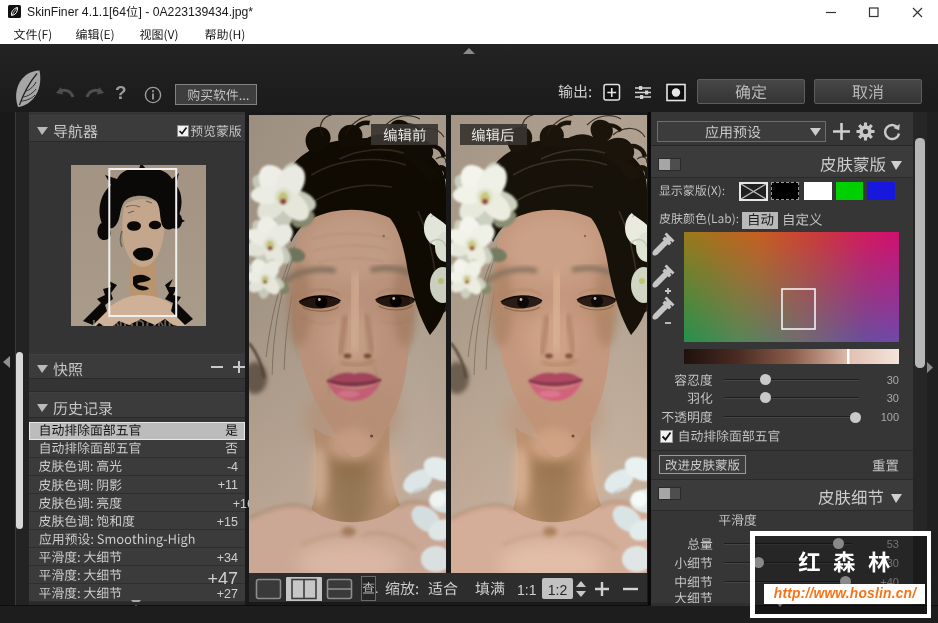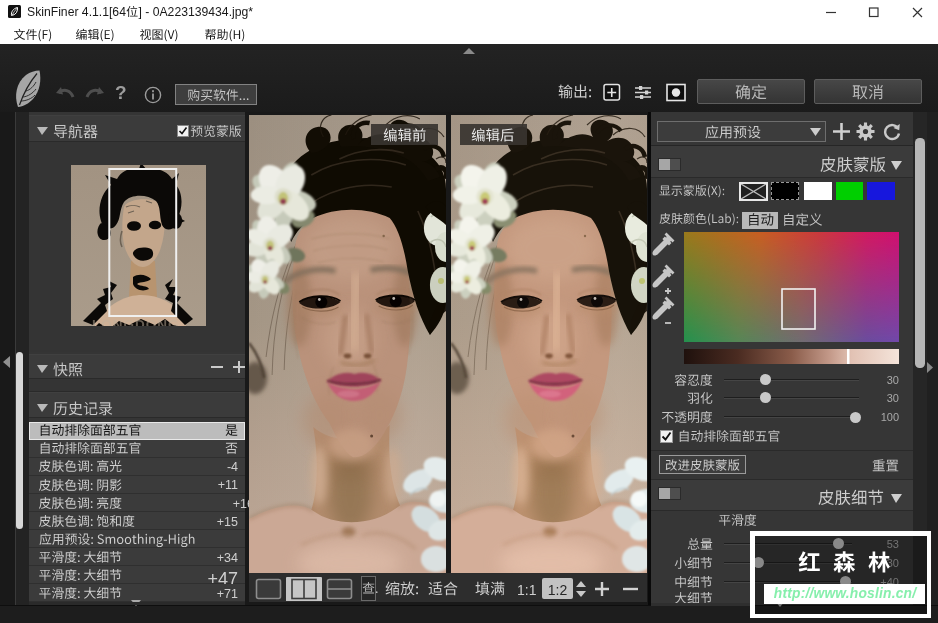--- a/index.html
+++ b/index.html
@@ -208,21 +208,21 @@
 <div style="position:absolute;left:238.0px;top:550.8px;font-size:12.5px;color:#cfcfcf;font-family:'Liberation Sans',sans-serif;white-space:nowrap;transform:translateX(-100%);">+34</div>
 <div style="position:absolute;left:29.0px;top:566.3px;width:216.0px;height:18.1px;background:#3b3b3b;border-bottom:1px solid #2f2f2f"></div>
 <svg style="position:absolute;left:38.0px;top:567.0px;" width="85" height="16" viewBox="0 -13.0 85 16.2">
       <path d="M2.3 -8.2C2.8 -7.2 3.3 -6 3.5 -5.2L4.4 -5.5C4.2 -6.3 3.7 -7.5 3.1 -8.4ZM9.8 -8.5C9.5 -7.6 8.9 -6.2 8.4 -5.4L9.2 -5.1C9.8 -5.9 10.4 -7.2 10.8 -8.2ZM0.7 -4.5V-3.5H6V1H7V-3.5H12.3V-4.5H7V-9.1H11.6V-10H1.4V-9.1H6V-4.5Z M14.2 -10.1C15 -9.6 16 -8.9 16.5 -8.4L17.2 -9.1C16.7 -9.6 15.6 -10.3 14.8 -10.7ZM13.5 -6.5C14.3 -6.1 15.3 -5.5 15.8 -5.1L16.3 -5.8C15.8 -6.2 14.8 -6.8 14.1 -7.2ZM14 0.2 14.8 0.8C15.5 -0.4 16.2 -1.9 16.8 -3.3L16.1 -3.9C15.4 -2.4 14.6 -0.8 14 0.2ZM19 -2.8H23.1V-1.8H19ZM19 -3.5V-4.4H23.1V-3.5ZM18.1 -5.2V1H19V-1.1H23.1V0.1C23.1 0.2 23.1 0.3 22.9 0.3C22.7 0.3 22.1 0.3 21.5 0.3C21.6 0.5 21.7 0.8 21.7 1.1C22.7 1.1 23.2 1.1 23.6 0.9C24 0.8 24.1 0.5 24.1 0.1V-5.2ZM18.2 -10.4V-6.9H16.8V-4.7H17.7V-6.1H24.4V-4.7H25.4V-6.9H24V-10.4ZM19.1 -6.9V-8.1H20.8V-6.9ZM23.1 -6.9H21.6V-8.8H19.1V-9.7H23.1Z M31 -8.4V-7.2H28.9V-6.4H31V-4.3H36.1V-6.4H38.2V-7.2H36.1V-8.4H35.1V-7.2H32V-8.4ZM35.1 -6.4V-5.1H32V-6.4ZM35.8 -2.6C35.3 -2 34.5 -1.4 33.5 -1C32.6 -1.4 31.9 -2 31.3 -2.6ZM29.1 -3.4V-2.6H30.8L30.4 -2.5C30.9 -1.7 31.6 -1.1 32.5 -0.6C31.2 -0.2 29.9 0 28.5 0.1C28.6 0.4 28.8 0.7 28.9 1C30.5 0.8 32.1 0.5 33.5 -0.1C34.8 0.5 36.3 0.8 37.9 1C38.1 0.8 38.3 0.4 38.5 0.2C37.1 0.1 35.7 -0.2 34.6 -0.6C35.7 -1.2 36.7 -2 37.3 -3.2L36.7 -3.5L36.5 -3.4ZM32.1 -10.8C32.3 -10.4 32.5 -10 32.7 -9.6H27.6V-6.1C27.6 -4.1 27.5 -1.4 26.5 0.6C26.7 0.7 27.2 0.9 27.4 1C28.4 -1 28.6 -4 28.6 -6.1V-8.7H38.3V-9.6H33.8C33.6 -10 33.4 -10.6 33.1 -11Z M40.8 -5.1C41.3 -5.1 41.7 -5.4 41.7 -6C41.7 -6.5 41.3 -6.9 40.8 -6.9C40.3 -6.9 39.9 -6.5 39.9 -6C39.9 -5.4 40.3 -5.1 40.8 -5.1ZM40.8 0.2C41.3 0.2 41.7 -0.2 41.7 -0.7C41.7 -1.3 41.3 -1.6 40.8 -1.6C40.3 -1.6 39.9 -1.3 39.9 -0.7C39.9 -0.2 40.3 0.2 40.8 0.2Z M51.5 -10.9C51.5 -9.9 51.5 -8.6 51.3 -7.2H46.3V-6.2H51.2C50.6 -3.7 49.3 -1.2 46.1 0.2C46.4 0.4 46.7 0.8 46.8 1C50 -0.4 51.4 -2.9 52 -5.4C53.1 -2.5 54.7 -0.2 57.3 1C57.4 0.7 57.7 0.3 58 0.1C55.5 -0.9 53.8 -3.3 52.8 -6.2H57.8V-7.2H52.4C52.5 -8.6 52.6 -9.9 52.6 -10.9Z M59 -0.7 59.2 0.3C60.4 0 62.2 -0.3 63.9 -0.7L63.8 -1.5C62 -1.2 60.2 -0.9 59 -0.7ZM59.3 -5.5C59.5 -5.6 59.8 -5.7 61.7 -5.9C61 -5.1 60.4 -4.4 60.1 -4.1C59.7 -3.7 59.3 -3.4 59 -3.3C59.2 -3.1 59.3 -2.6 59.4 -2.4C59.6 -2.5 60.1 -2.7 63.8 -3.2C63.8 -3.4 63.8 -3.8 63.8 -4.1L60.8 -3.7C61.9 -4.8 63 -6.1 64 -7.5L63.2 -8C62.9 -7.6 62.6 -7.2 62.3 -6.8L60.4 -6.6C61.2 -7.7 62.1 -9.2 62.7 -10.6L61.8 -11C61.1 -9.4 60.1 -7.7 59.8 -7.3C59.4 -6.8 59.2 -6.5 59 -6.5C59.1 -6.2 59.2 -5.7 59.3 -5.5ZM66.9 -0.9H65.1V-4.6H66.9ZM67.8 -0.9V-4.6H69.7V-0.9ZM64.2 -10.2V0.8H65.1V0H69.7V0.7H70.6V-10.2ZM66.9 -5.5H65.1V-9.3H66.9ZM67.8 -5.5V-9.3H69.7V-5.5Z M72.8 -6.3V-5.4H76.2V1H77.2V-5.4H81.6V-2C81.6 -1.8 81.5 -1.8 81.2 -1.7C81 -1.7 80.1 -1.7 79.1 -1.8C79.3 -1.5 79.4 -1 79.4 -0.7C80.7 -0.7 81.5 -0.7 82 -0.9C82.4 -1.1 82.6 -1.4 82.6 -2V-6.3ZM79.8 -10.9V-9.5H76.3V-10.9H75.3V-9.5H72.2V-8.5H75.3V-7H76.3V-8.5H79.8V-7H80.8V-8.5H83.8V-9.5H80.8V-10.9Z" fill="#cfcfcf"></path>
     </svg>
 <div style="position:absolute;left:238.0px;top:568.9px;font-size:18px;color:#cfcfcf;font-family:'Liberation Sans',sans-serif;white-space:nowrap;transform:translateX(-100%);">+47</div>
 <div style="position:absolute;left:29.0px;top:584.4px;width:216.0px;height:18.1px;background:#3b3b3b;border-bottom:1px solid #2f2f2f"></div>
 <svg style="position:absolute;left:38.0px;top:585.1px;" width="85" height="16" viewBox="0 -13.0 85 16.2">
       <path d="M2.3 -8.2C2.8 -7.2 3.3 -6 3.5 -5.2L4.4 -5.5C4.2 -6.3 3.7 -7.5 3.1 -8.4ZM9.8 -8.5C9.5 -7.6 8.9 -6.2 8.4 -5.4L9.2 -5.1C9.8 -5.9 10.4 -7.2 10.8 -8.2ZM0.7 -4.5V-3.5H6V1H7V-3.5H12.3V-4.5H7V-9.1H11.6V-10H1.4V-9.1H6V-4.5Z M14.2 -10.1C15 -9.6 16 -8.9 16.5 -8.4L17.2 -9.1C16.7 -9.6 15.6 -10.3 14.8 -10.7ZM13.5 -6.5C14.3 -6.1 15.3 -5.5 15.8 -5.1L16.3 -5.8C15.8 -6.2 14.8 -6.8 14.1 -7.2ZM14 0.2 14.8 0.8C15.5 -0.4 16.2 -1.9 16.8 -3.3L16.1 -3.9C15.4 -2.4 14.6 -0.8 14 0.2ZM19 -2.8H23.1V-1.8H19ZM19 -3.5V-4.4H23.1V-3.5ZM18.1 -5.2V1H19V-1.1H23.1V0.1C23.1 0.2 23.1 0.3 22.9 0.3C22.7 0.3 22.1 0.3 21.5 0.3C21.6 0.5 21.7 0.8 21.7 1.1C22.7 1.1 23.2 1.1 23.6 0.9C24 0.8 24.1 0.5 24.1 0.1V-5.2ZM18.2 -10.4V-6.9H16.8V-4.7H17.7V-6.1H24.4V-4.7H25.4V-6.9H24V-10.4ZM19.1 -6.9V-8.1H20.8V-6.9ZM23.1 -6.9H21.6V-8.8H19.1V-9.7H23.1Z M31 -8.4V-7.2H28.9V-6.4H31V-4.3H36.1V-6.4H38.2V-7.2H36.1V-8.4H35.1V-7.2H32V-8.4ZM35.1 -6.4V-5.1H32V-6.4ZM35.8 -2.6C35.3 -2 34.5 -1.4 33.5 -1C32.6 -1.4 31.9 -2 31.3 -2.6ZM29.1 -3.4V-2.6H30.8L30.4 -2.5C30.9 -1.7 31.6 -1.1 32.5 -0.6C31.2 -0.2 29.9 0 28.5 0.1C28.6 0.4 28.8 0.7 28.9 1C30.5 0.8 32.1 0.5 33.5 -0.1C34.8 0.5 36.3 0.8 37.9 1C38.1 0.8 38.3 0.4 38.5 0.2C37.1 0.1 35.7 -0.2 34.6 -0.6C35.7 -1.2 36.7 -2 37.3 -3.2L36.7 -3.5L36.5 -3.4ZM32.1 -10.8C32.3 -10.4 32.5 -10 32.7 -9.6H27.6V-6.1C27.6 -4.1 27.5 -1.4 26.5 0.6C26.7 0.7 27.2 0.9 27.4 1C28.4 -1 28.6 -4 28.6 -6.1V-8.7H38.3V-9.6H33.8C33.6 -10 33.4 -10.6 33.1 -11Z M40.8 -5.1C41.3 -5.1 41.7 -5.4 41.7 -6C41.7 -6.5 41.3 -6.9 40.8 -6.9C40.3 -6.9 39.9 -6.5 39.9 -6C39.9 -5.4 40.3 -5.1 40.8 -5.1ZM40.8 0.2C41.3 0.2 41.7 -0.2 41.7 -0.7C41.7 -1.3 41.3 -1.6 40.8 -1.6C40.3 -1.6 39.9 -1.3 39.9 -0.7C39.9 -0.2 40.3 0.2 40.8 0.2Z M51.5 -10.9C51.5 -9.9 51.5 -8.6 51.3 -7.2H46.3V-6.2H51.2C50.6 -3.7 49.3 -1.2 46.1 0.2C46.4 0.4 46.7 0.8 46.8 1C50 -0.4 51.4 -2.9 52 -5.4C53.1 -2.5 54.7 -0.2 57.3 1C57.4 0.7 57.7 0.3 58 0.1C55.5 -0.9 53.8 -3.3 52.8 -6.2H57.8V-7.2H52.4C52.5 -8.6 52.6 -9.9 52.6 -10.9Z M59 -0.7 59.2 0.3C60.4 0 62.2 -0.3 63.9 -0.7L63.8 -1.5C62 -1.2 60.2 -0.9 59 -0.7ZM59.3 -5.5C59.5 -5.6 59.8 -5.7 61.7 -5.9C61 -5.1 60.4 -4.4 60.1 -4.1C59.7 -3.7 59.3 -3.4 59 -3.3C59.2 -3.1 59.3 -2.6 59.4 -2.4C59.6 -2.5 60.1 -2.7 63.8 -3.2C63.8 -3.4 63.8 -3.8 63.8 -4.1L60.8 -3.7C61.9 -4.8 63 -6.1 64 -7.5L63.2 -8C62.9 -7.6 62.6 -7.2 62.3 -6.8L60.4 -6.6C61.2 -7.7 62.1 -9.2 62.7 -10.6L61.8 -11C61.1 -9.4 60.1 -7.7 59.8 -7.3C59.4 -6.8 59.2 -6.5 59 -6.5C59.1 -6.2 59.2 -5.7 59.3 -5.5ZM66.9 -0.9H65.1V-4.6H66.9ZM67.8 -0.9V-4.6H69.7V-0.9ZM64.2 -10.2V0.8H65.1V0H69.7V0.7H70.6V-10.2ZM66.9 -5.5H65.1V-9.3H66.9ZM67.8 -5.5V-9.3H69.7V-5.5Z M72.8 -6.3V-5.4H76.2V1H77.2V-5.4H81.6V-2C81.6 -1.8 81.5 -1.8 81.2 -1.7C81 -1.7 80.1 -1.7 79.1 -1.8C79.3 -1.5 79.4 -1 79.4 -0.7C80.7 -0.7 81.5 -0.7 82 -0.9C82.4 -1.1 82.6 -1.4 82.6 -2V-6.3ZM79.8 -10.9V-9.5H76.3V-10.9H75.3V-9.5H72.2V-8.5H75.3V-7H76.3V-8.5H79.8V-7H80.8V-8.5H83.8V-9.5H80.8V-10.9Z" fill="#cfcfcf"></path>
     </svg>
-<div style="position:absolute;left:238.0px;top:587.0px;font-size:12.5px;color:#cfcfcf;font-family:'Liberation Sans',sans-serif;white-space:nowrap;transform:translateX(-100%);">+71</div>
+<div style="position:absolute;left:238.0px;top:587.0px;font-size:12.5px;color:#cfcfcf;font-family:'Liberation Sans',sans-serif;white-space:nowrap;transform:translateX(-100%);">+27</div>
 <svg style="position:absolute;left:131.0px;top:600.0px" width="10" height="6" viewBox="0 0 10 6">
       <path d="M0 0 H10 L5 6 Z" fill="#aaaaaa"></path>
     </svg>
 <div style="position:absolute;left:29.0px;top:602.0px;width:216.0px;height:3.0px;background:#2a2a2a"></div>
 <div style="position:absolute;left:249.0px;top:115.0px;width:197.0px;height:458.0px;overflow:hidden;filter:saturate(0.9) brightness(0.95) contrast(1.06);">
 <svg width="197.0" height="458.0" viewBox="0 0 196 458" preserveAspectRatio="none">
 <defs>
 <linearGradient id="bbg" x1="0" y1="0" x2="0" y2="1">
 <stop offset="0" stop-color="#a49585"></stop>
             <stop offset="0.45" stop-color="#ac9c8a"></stop>
@@ -829,13 +829,13 @@
     </svg>
 <div style="position:absolute;left:750.0px;top:531.0px;width:181.0px;height:87.0px;background:rgba(5,5,5,0.33)"></div>
 <div style="position:absolute;left:750.0px;top:531.0px;width:181.0px;height:4.5px;background:#fff"></div>
 <div style="position:absolute;left:750.0px;top:613.5px;width:181.0px;height:4.5px;background:#fff"></div>
 <div style="position:absolute;left:750.0px;top:531.0px;width:5.0px;height:87.0px;background:#fff"></div>
 <div style="position:absolute;left:926.5px;top:531.0px;width:4.5px;height:87.0px;background:#fff"></div>
 <svg style="position:absolute;left:798.0px;top:548.0px;" width="105" height="28" viewBox="0 -22.5 105 28.1">
       <path d="M0.6 -1.6 1.1 1.1C3.3 0.6 6.2 -0.1 8.9 -0.7L8.6 -3.3C5.7 -2.6 2.7 -2 0.6 -1.6ZM1.3 -9.3C1.7 -9.5 2.3 -9.7 4.3 -9.9C3.5 -8.9 2.9 -8.2 2.5 -7.8C1.8 -7 1.2 -6.5 0.6 -6.4C0.9 -5.7 1.4 -4.4 1.5 -3.8C2.1 -4.2 3.1 -4.4 9.1 -5.4C9 -5.9 9 -7 9 -7.7L5.2 -7.2C6.9 -9 8.5 -11 9.8 -13.1L7.4 -14.7C7 -13.9 6.5 -13.1 6.1 -12.4L4.1 -12.2C5.3 -14 6.5 -16.1 7.4 -18.1L4.7 -19.2C3.9 -16.6 2.3 -13.9 1.8 -13.2C1.3 -12.5 0.9 -12 0.4 -11.9C0.7 -11.2 1.2 -9.9 1.3 -9.3ZM9.1 -2V0.7H21.7V-2H16.8V-14.5H21.2V-17.2H9.5V-14.5H13.9V-2Z M44.8 -19.2V-16.8H37.2V-14.5H42.3C40.7 -13 38.5 -11.8 36.2 -11.1C36.8 -10.6 37.5 -9.6 37.9 -9C40.5 -10 43 -11.7 44.8 -13.7V-9H47.5V-13.8C49.4 -11.7 52 -10 54.7 -9.1C55.1 -9.7 55.8 -10.8 56.4 -11.3C54 -11.9 51.7 -13.1 50 -14.5H55.4V-16.8H47.5V-19.2ZM39.8 -9.7V-7.3H36V-5H38.9C38 -3.6 36.8 -2.3 35.5 -1.5C35.9 -0.8 36.5 0.2 36.7 1C37.9 0.2 39 -1 39.8 -2.5V2H42.4V-2.2C42.9 -1.6 43.5 -1.1 43.8 -0.7L45.4 -2.7C44.9 -3 43.2 -4.1 42.4 -4.7V-5H45.3V-7.3H42.4V-9.7ZM49.6 -9.7V-7.3H46V-5H48.2C47.2 -3.2 45.8 -1.7 44.2 -0.8C44.7 -0.4 45.5 0.6 45.9 1.1C47.3 0.2 48.6 -1.3 49.6 -3V2H52.1V-3C53 -1.4 54.1 0.1 55.2 1.1C55.7 0.4 56.5 -0.6 57.1 -1.1C55.7 -2 54.3 -3.4 53.3 -5H56.6V-7.3H52.1V-9.7Z M84.7 -19.1V-14.4H81V-11.9H84.2C83.2 -8.8 81.3 -5.6 79.2 -3.6C79.7 -2.9 80.5 -1.9 80.8 -1.1C82.3 -2.6 83.6 -4.8 84.7 -7.2V2H87.4V-7.1C88.2 -5 89.1 -3.1 90 -1.7C90.5 -2.4 91.4 -3.3 92.1 -3.8C90.4 -5.7 88.9 -8.8 87.9 -11.9H91.4V-14.4H87.4V-19.1ZM74.7 -19.1V-14.4H71.1V-11.9H74.3C73.5 -9.2 72 -6.2 70.5 -4.4C70.9 -3.7 71.5 -2.6 71.8 -1.8C72.9 -3.1 73.8 -5 74.7 -7V2H77.3V-8.2C78 -7.2 78.7 -6.1 79 -5.3L80.7 -7.7C80.2 -8.3 78 -10.9 77.3 -11.5V-11.9H80.3V-14.4H77.3V-19.1Z" fill="#ffffff"></path>
     </svg>
 <div style="position:absolute;left:764.0px;top:584.0px;width:161.0px;height:19.5px;background:#fff"></div>
-<div style="position:absolute;left:845.0px;top:586.0px;font-size:13.8px;color:#86efac;font-family:'Liberation Sans',sans-serif;white-space:nowrap;transform:translateX(-50%);font-style:italic;font-weight:bold;letter-spacing:0.2px">http://www.hoslin.cn/</div>
+<div style="position:absolute;left:845.0px;top:586.0px;font-size:13.8px;color:#f97316;font-family:'Liberation Sans',sans-serif;white-space:nowrap;transform:translateX(-50%);font-style:italic;font-weight:bold;letter-spacing:0.2px">http://www.hoslin.cn/</div>
 </div>
 </body></html>

